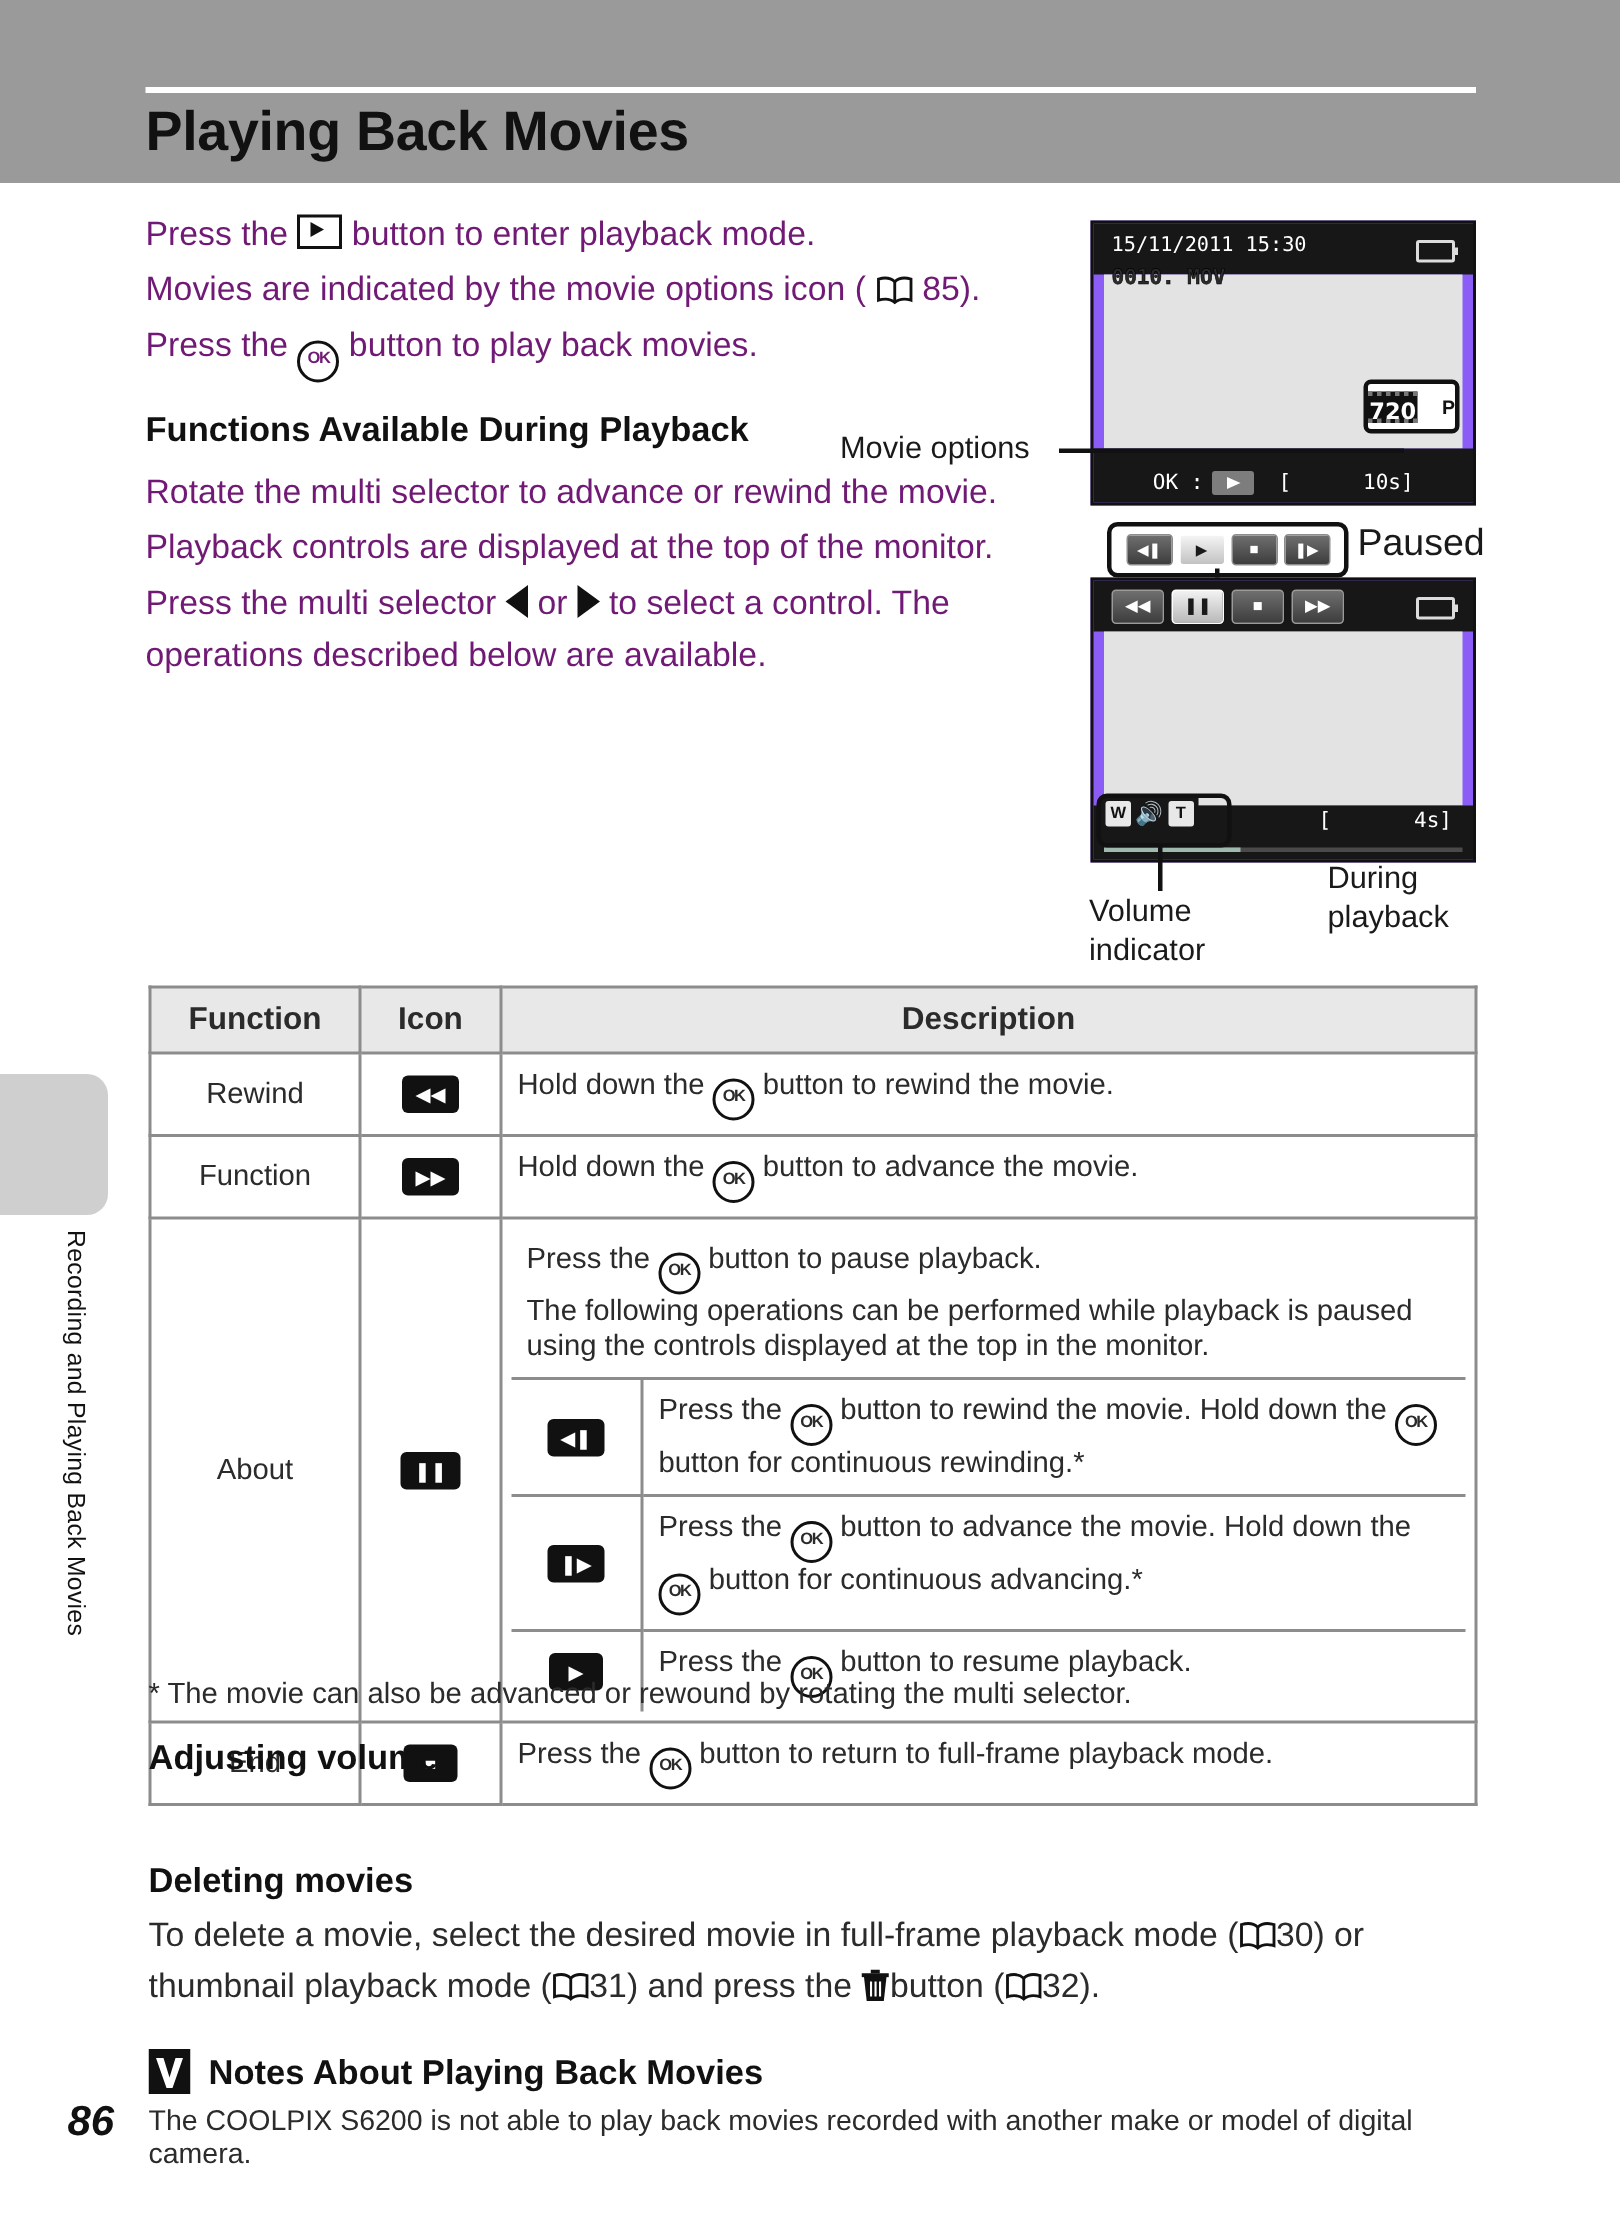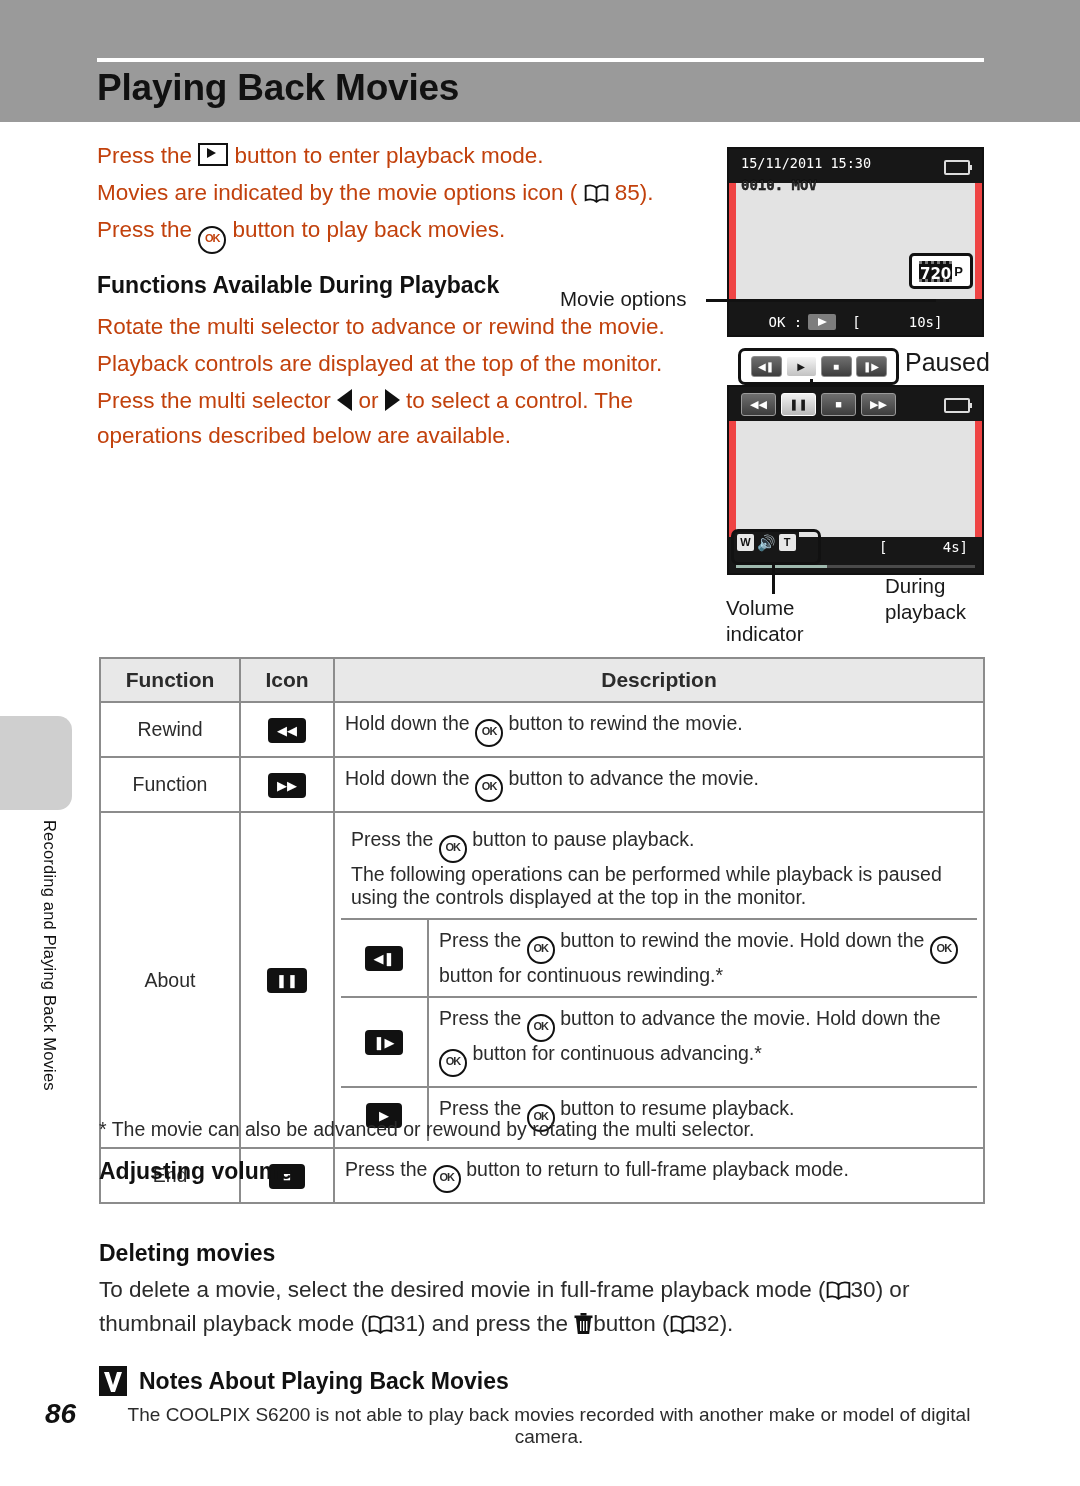--- a/index.html
+++ b/index.html
@@ -41,21 +41,21 @@
   
   .page-number{
     position:absolute;left:45px;top:1398px;
     font-size:28px;font-style:italic;font-weight:bold;color:#111;
   }
   
   .body-col{
     position:absolute;left:97px;top:138px;width:600px;
   }
   .para{
-    font-size:22.5px;line-height:35px;color:#c2410c;
+    font-size:22.5px;line-height:35px;color:#701a75;
     margin:0 0 0 0;
   }
   .para + .para{margin-top:2px;}
   h3.sub{
     font-size:23px;font-weight:bold;color:#111;
     margin:18px 0 10px 0;
   }
   
   .ic{
     display:inline-block;vertical-align:-2px;
@@ -80,21 +80,21 @@
   .ic-tri-l,.ic-tri-r{
     width:0;height:0;border-top:11px solid transparent;border-bottom:11px solid transparent;
     vertical-align:-3px;
   }
   .ic-tri-l{border-right:15px solid #111;}
   .ic-tri-r{border-left:15px solid #111;}
   .ic-trash{width:19px;height:22px;vertical-align:-4px;}
   .zl{font-weight:bold;font-size:25px;}
   
   .screen{
-    position:absolute;background:#ef4444;border:2px solid #111;
+    position:absolute;background:#8b5cf6;border:2px solid #111;
   }
   .screen1{left:727px;top:147px;width:253px;height:186px;}
   .screen2{left:727px;top:385px;width:253px;height:186px;}
   .scr-top{
     position:absolute;left:0;top:0;width:100%;height:34px;background:#171717;
   }
   .scr-body{
     position:absolute;left:7px;top:34px;right:7px;bottom:36px;background:#e3e3e3;
   }
   .scr-bot{
@@ -112,21 +112,21 @@
   .batt{
     position:absolute;right:12px;top:11px;width:22px;height:11px;
     border:2px solid #dcdcdc;border-radius:2px;background:#171717;
   }
   .batt::after{
     content:"";position:absolute;right:-4px;top:3px;width:2px;height:5px;background:#dcdcdc;
   }
   .mov-opt{
     position:absolute;right:9px;bottom:46px;
     width:58px;height:30px;background:#fff;border:3px solid #111;border-radius:5px;
-    display:flex;align-items:center;justify-content:center;
+    display:flex;align-items:center;justify-content:space-between;
   }
   .mov-opt .film{
     width:33px;height:21px;background:#111;color:#fff;
     font-size:15px;font-weight:bold;text-align:center;line-height:21px;
     font-family:"DejaVu Sans", sans-serif;
     border-top:3px dotted #777;border-bottom:3px dotted #777;
     box-sizing:border-box;
   }
   .mov-opt .pp{font-size:13px;font-weight:bold;color:#111;margin-left:2px;}
   .okrow{
@@ -240,21 +240,21 @@
   .sec{position:absolute;left:99px;width:890px;}
   .sec h4{font-size:23px;font-weight:bold;color:#111;margin:0 0 6px 0;}
   .sec p{font-size:22.5px;line-height:34px;margin:0;color:#2b2b2b;}
   .note-head{
     position:absolute;left:99px;top:1366px;
     display:flex;align-items:center;gap:12px;
   }
   .note-title{font-size:23px;font-weight:bold;color:#111;}
   .note-body{
     position:absolute;left:99px;top:1404px;width:900px;
-    font-size:19px;color:#2b2b2b;text-align:center;
+    font-size:19px;color:#2b2b2b;
   }
 </style>
 </head>
 <body>
 
 <div class="header-band">
   <div class="header-rule"></div>
   <div class="page-title">Playing Back Movies</div>
 </div>
 

